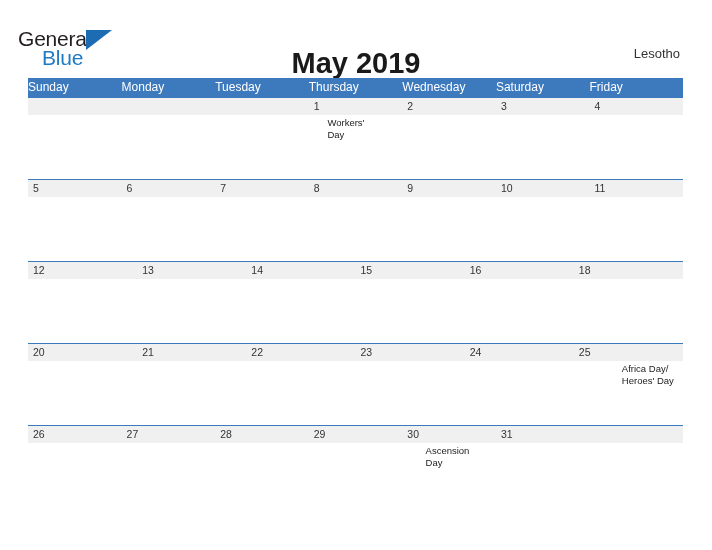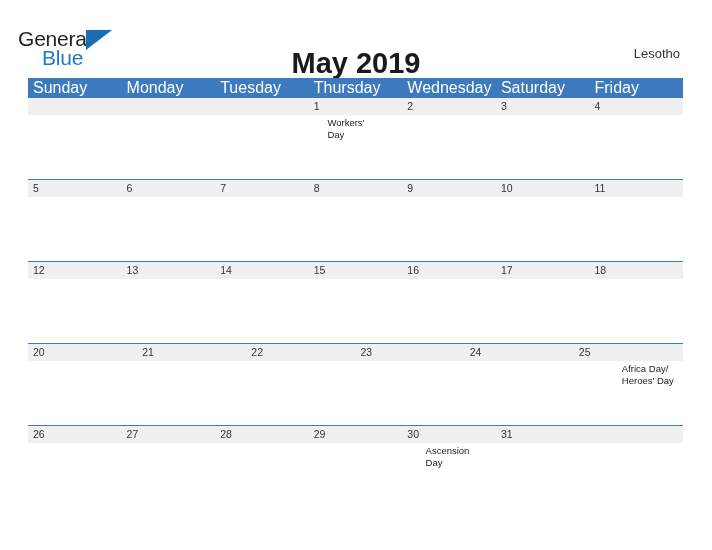--- a/index.html
+++ b/index.html
@@ -96,23 +96,22 @@
   }
 
   .weekday-row {
     display: flex;
     background: #3c79bd;
     height: 19px;
   }
   .weekday-cell {
     flex: 1 1 0;
     color: #ffffff;
-    font-size: 16px;
+    font-size: 12px;
     line-height: 19px;
-    padding-left: 5px;
     white-space: nowrap;
     overflow: hidden;
   }
 
   .week {
     position: relative;
     border-top: 1px solid #3c79bd;
   }
   .week:first-of-type {
     border-top: none;
@@ -250,21 +249,20 @@
       </div>
     </div>
 
     <div class="week">
       <div class="week-dates">
         <div class="date-cell">12</div>
         <div class="date-cell">13</div>
         <div class="date-cell">14</div>
         <div class="date-cell">15</div>
         <div class="date-cell">16</div>
-        <div class="date-cell">17</div>
         <div class="date-cell">18</div>
       </div>
       <div class="week-events">
         <div class="event-cell">
             <span class="event-text"></span>
           </div>
         <div class="event-cell">
             <span class="event-text"></span>
           </div>
         <div class="event-cell">

